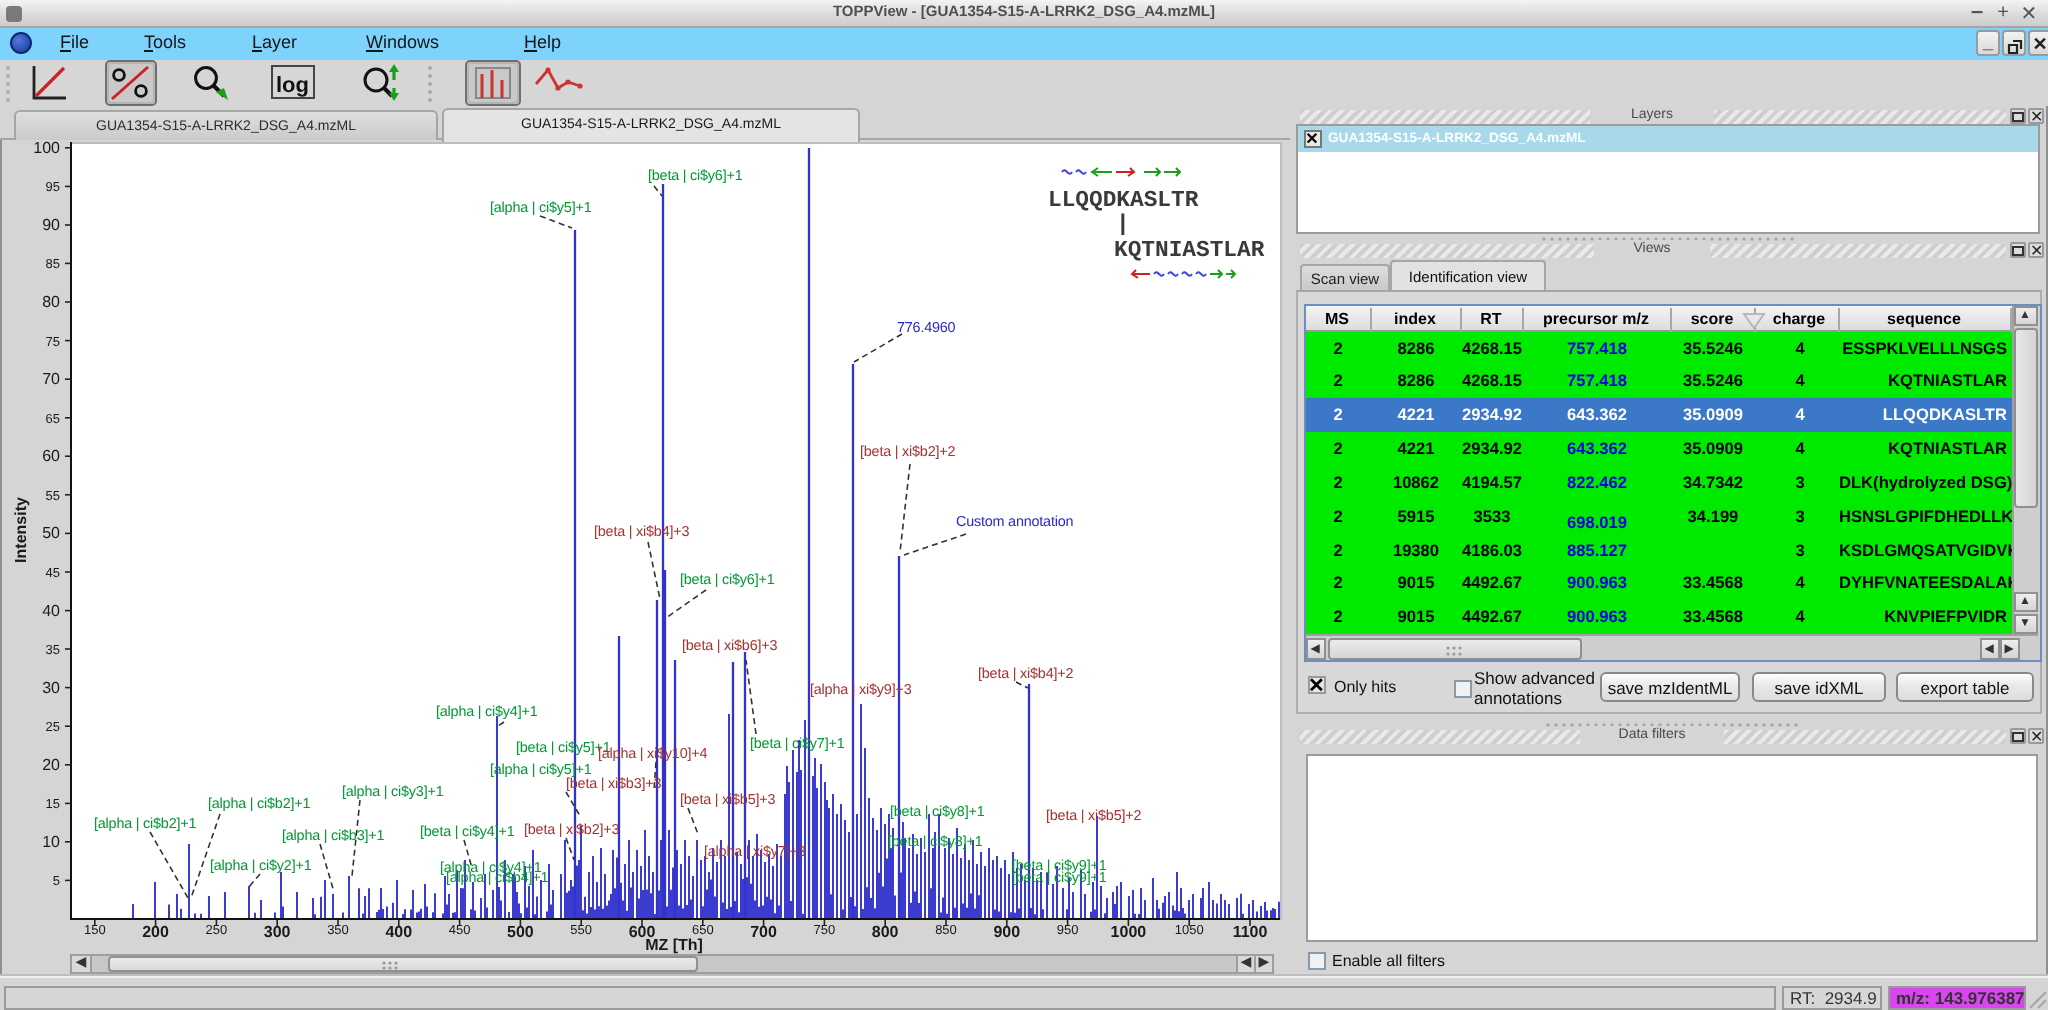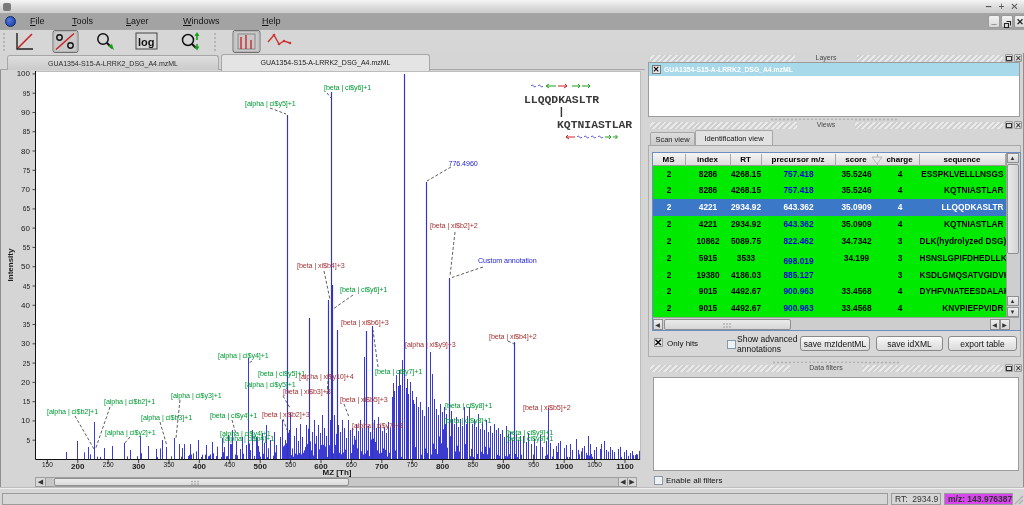--- a/index.html
+++ b/index.html
@@ -7,26 +7,27 @@
 .hatch{background:repeating-linear-gradient(135deg,#cfcfcf 0,#cfcfcf 2px,#e9e9e9 2px,#e9e9e9 4px)}
 .dockbtn{position:absolute;width:8px;height:8px;font-size:8px;line-height:7px;text-align:center;color:#222;border:1px solid #9a9a9a;background:#dcdcdc;border-radius:1px}
 .btn3{position:absolute;height:15px;white-space:nowrap;overflow:hidden;border:1px solid #898989;border-radius:3px;background:linear-gradient(#fdfdfd,#e9e9e9 45%,#dcdcdc);font-size:8.5px;color:#111;text-align:center;line-height:14px}
 .cell{position:absolute;overflow:hidden;white-space:nowrap;font-size:8.3px;font-weight:700;color:#000;text-align:center}
 .seqc{text-align:right;padding-right:2px}
 </style></head>
 <body>
 
 <div class="abs" style="left:0;top:0;width:1024px;height:14px;background:linear-gradient(#f4f4f4,#d9d9d9 60%,#cdcdcd);border-bottom:1px solid #a5a5a5">
   <div class="abs" style="left:3px;top:3px;width:8px;height:8px;background:#7a7a7a;border-radius:2px"></div>
+  <div class="abs" style="left:0;top:1px;width:1024px;text-align:center;font-size:7.5px;font-weight:700;color:#4f4f4f">TOPPView - [GUA1354-S15-A-LRRK2_DSG_A4.mzML]</div>
   <div class="abs" style="left:983px;top:0px;width:11px;height:12px;color:#555;font-size:11px;font-weight:700;text-align:center">–</div>
   <div class="abs" style="left:996px;top:1px;width:11px;height:12px;color:#555;font-size:10px;text-align:center">+</div>
   <div class="abs" style="left:1009px;top:1px;width:11px;height:12px;color:#555;font-size:10px;text-align:center">✕</div>
 </div>
 
-<div class="abs" style="left:0;top:14px;width:1024px;height:16px;background:#a3a3a3">
+<div class="abs" style="left:0;top:14px;width:1024px;height:16px;background:#7dd3fc">
   <div class="abs" style="left:5px;top:2px;width:11px;height:11px;border-radius:50%;background:radial-gradient(circle at 35% 35%,#5577dd,#123a9a);border:1px solid #0a2a70"></div>
   <div class="abs" style="left:30px;top:2px;font-size:9px;color:#151515"><u>F</u>ile</div>
   <div class="abs" style="left:72px;top:2px;font-size:9px;color:#151515"><u>T</u>ools</div>
   <div class="abs" style="left:126px;top:2px;font-size:9px;color:#151515"><u>L</u>ayer</div>
   <div class="abs" style="left:183px;top:2px;font-size:9px;color:#151515"><u>W</u>indows</div>
   <div class="abs" style="left:262px;top:2px;font-size:9px;color:#151515"><u>H</u>elp</div>
 
   <div class="abs" style="left:988px;top:1px;width:12px;height:13px;border:1px solid #9a9a9a;border-radius:2px;background:linear-gradient(#f2f2f2,#d8d8d8);font-size:9px;font-weight:700;color:#222;text-align:center;line-height:11px">_</div>
   <div class="abs" style="left:1001px;top:1px;width:12px;height:13px;border:1px solid #9a9a9a;border-radius:2px;background:linear-gradient(#f2f2f2,#d8d8d8)"><svg width="10" height="11">
         <path d="M2.5 4.5h4v4h-4zM4.5 2.5h4v4" fill="none" stroke="#222" stroke-width="1.1"></path>
@@ -379,21 +380,21 @@
 <div class="cell" style="left:0px;top:63.6px;width:33px;height:16.9px;line-height:16.9px;">2</div>
 <div class="cell" style="left:33px;top:63.6px;width:45px;height:16.9px;line-height:16.9px;">4221</div>
 <div class="cell" style="left:78px;top:63.6px;width:31px;height:16.9px;line-height:16.9px;">2934.92</div>
 <div class="cell" style="left:109px;top:63.6px;width:74px;height:16.9px;line-height:16.9px;color:#0000dd;">643.362</div>
 <div class="cell" style="left:183px;top:63.6px;width:42px;height:16.9px;line-height:16.9px;">35.0909</div>
 <div class="cell" style="left:228px;top:63.6px;width:39px;height:16.9px;line-height:16.9px;">4</div>
 <div class="cell seqc" style="left:267px;top:63.6px;width:86px;height:16.9px;line-height:16.9px;">KQTNIASTLAR</div>
 <div class="abs" style="left:0;top:80.4px;width:353px;height:16.9px;background:#00ea00"></div>
 <div class="cell" style="left:0px;top:80.4px;width:33px;height:16.9px;line-height:16.9px;">2</div>
 <div class="cell" style="left:33px;top:80.4px;width:45px;height:16.9px;line-height:16.9px;">10862</div>
-<div class="cell" style="left:78px;top:80.4px;width:31px;height:16.9px;line-height:16.9px;">5089.75</div>
+<div class="cell" style="left:78px;top:80.4px;width:31px;height:16.9px;line-height:16.9px;">4194.57</div>
 <div class="cell" style="left:109px;top:80.4px;width:74px;height:16.9px;line-height:16.9px;color:#0000dd;">822.462</div>
 <div class="cell" style="left:183px;top:80.4px;width:42px;height:16.9px;line-height:16.9px;">34.7342</div>
 <div class="cell" style="left:228px;top:80.4px;width:39px;height:16.9px;line-height:16.9px;">3</div>
 <div class="cell seqc" style="left:267px;top:80.4px;width:86px;height:16.9px;line-height:16.9px;">DLK(hydrolyzed DSG)PH</div>
 <div class="abs" style="left:0;top:97.2px;width:353px;height:16.9px;background:#00ea00"></div>
 <div class="cell" style="left:0px;top:97.2px;width:33px;height:16.9px;line-height:16.9px;">2</div>
 <div class="cell" style="left:33px;top:97.2px;width:45px;height:16.9px;line-height:16.9px;">5915</div>
 <div class="cell" style="left:78px;top:97.2px;width:31px;height:16.9px;line-height:16.9px;">3533</div>
 <div class="cell" style="left:109px;top:100px;width:74px;height:16.9px;line-height:16.9px;color:#0000dd;">698.019</div>
 <div class="cell" style="left:183px;top:97.2px;width:42px;height:16.9px;line-height:16.9px;">34.199</div>

